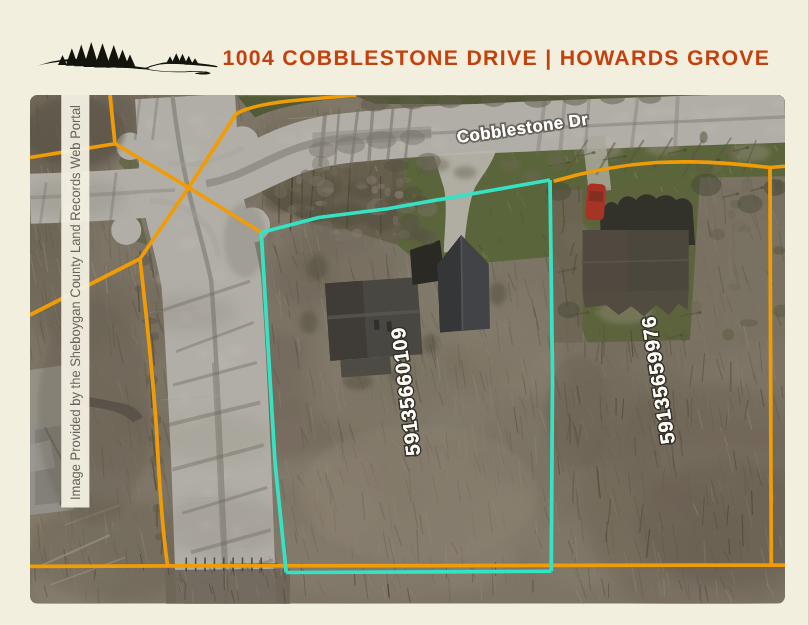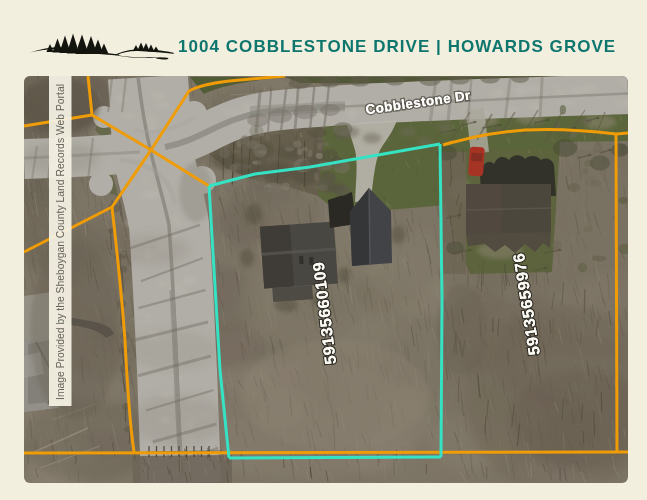--- a/index.html
+++ b/index.html
@@ -1,18 +1,18 @@
 <!DOCTYPE html>
 <html><head><meta charset="utf-8">
 <style>
 html,body{margin:0;padding:0;}
 body{width:647px;height:500px;background:#f2efdf;position:relative;overflow:hidden;
      font-family:"Liberation Sans",sans-serif;}
 #logo{position:absolute;left:20px;top:25px;}
-#title{position:absolute;left:178px;top:37px;font-size:17px;font-weight:bold;color:#0f766e;
+#title{position:absolute;left:178px;top:37px;font-size:17px;font-weight:bold;color:#c2410c;
        letter-spacing:1.05px;white-space:nowrap;}
 #map{position:absolute;left:24px;top:76px;width:604px;height:407px;
      border-radius:6px;overflow:hidden;}
 </style></head>
 <body>
 <div id="logo"><svg width="200" height="70" viewBox="20 25 200 70">
       <path d="M 30,52.5 C 45,47.5 58,46 70,48 C 85,51 100,52 115,54 C 119,54.5 121,55 118,55.6 C 100,54 85,53.5 69,50.5 C 54,48 42,49.5 30,52.5 Z" fill="#14140f"></path>
       <path d="M 115,54.8 C 122,51.5 131,49.3 140,49.3 C 150,49.3 158,50.3 167,51.5 C 173,52.4 176,53.2 173,53.7 C 160,52.5 148,51.3 138,51 C 129,50.8 122,52.6 116,55.4 Z" fill="#14140f"></path>
       <path d="M 118,55.2 C 128,57 138,57.6 148,57.1 C 156,56.8 163,56.7 167,57.7 C 170,58.5 168,59.5 163,59.5 C 157,59.5 154,58.7 158,58.1 C 161,57.7 164,57.7 166,57.6 C 162,57.2 155,57.4 148,57.7 C 137,58.2 126,57.3 118,55.8 Z" fill="#14140f"></path>
       <path d="M 46.4,52 L 50,44 L 53.6,52 Z" fill="#14140f"></path>

